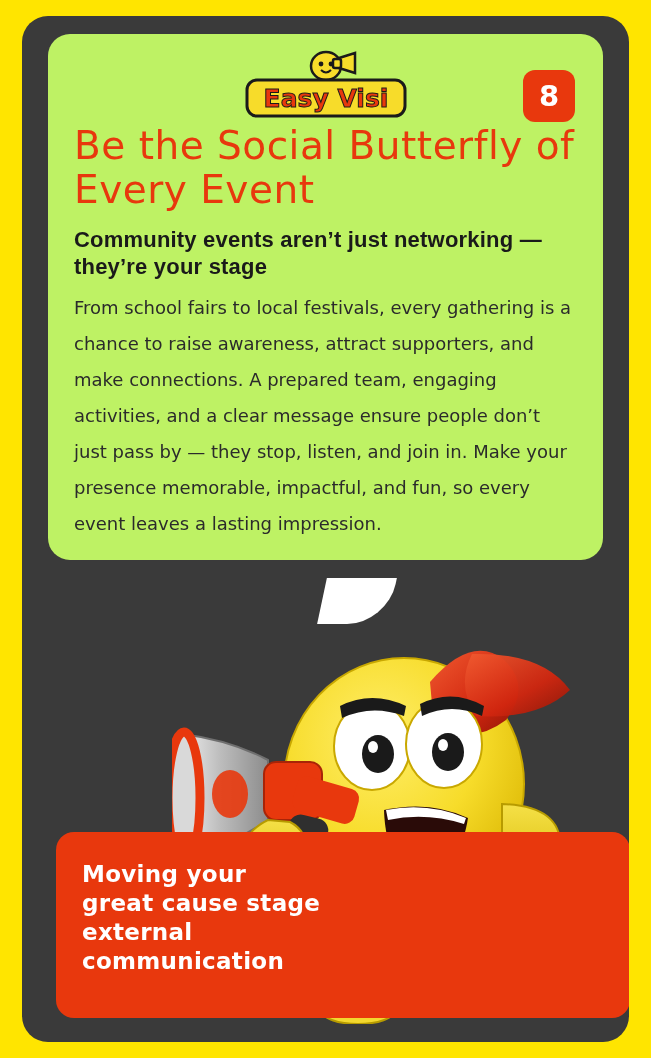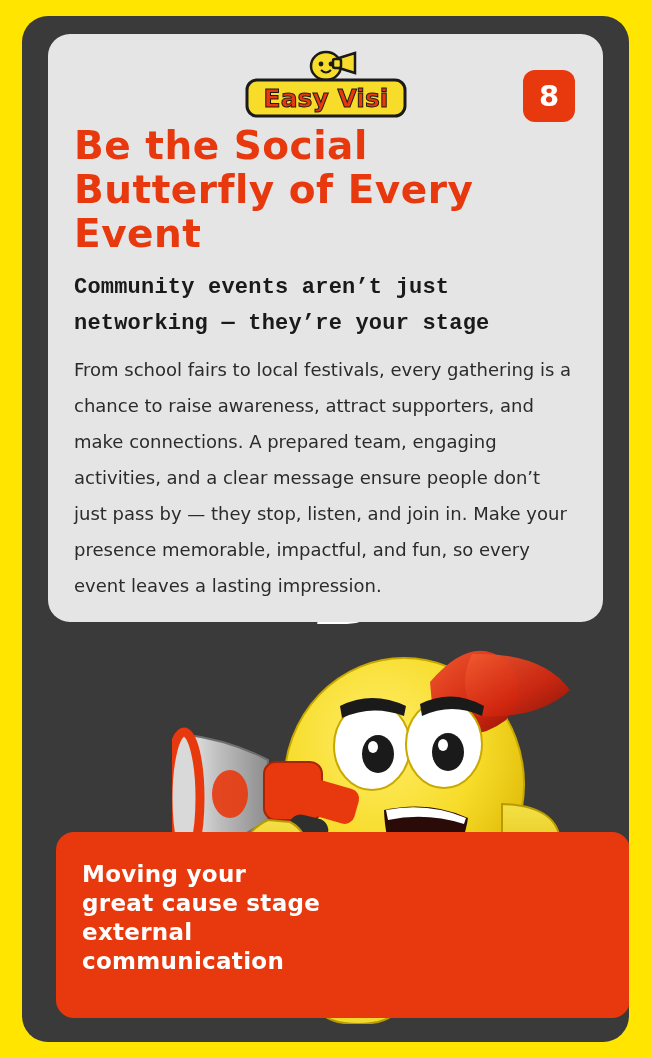--- a/index.html
+++ b/index.html
@@ -34,21 +34,21 @@
     box-sizing: border-box;
     overflow: hidden;
   }
 
   
   .bubble {
     position: absolute;
     left: 26px;
     top: 18px;
     width: 555px;
-    background: #e5e5e5;
+    background: #bef264;
     border-radius: 22px;
     box-sizing: border-box;
     padding: 14px 26px 18px 26px;
   }
   .bubble-tail {
     position: absolute;
     left: 300px;
     top: 562px;
     width: 70px;
     height: 46px;
@@ -83,33 +83,33 @@
     font-weight: bold;
     font-size: 29px;
     line-height: 52px;
     text-align: center;
   }
 
   h1.title {
     margin: 2px 0 0 0;
     color: #E8380D;
     font-family: "DejaVu Sans", sans-serif;
-    font-weight: bold;
+    font-weight: normal;
     font-size: 39px;
     line-height: 44px;
     letter-spacing: 0.5px;
   }
 
   h2.subtitle {
     margin: 14px 0 0 0;
     color: #1a1a1a;
-    font-family: Liberation Mono, monospace;
+    font-family: Liberation Sans, sans-serif;
     font-weight: bold;
     font-size: 22px;
-    line-height: 36px;
+    line-height: 27px;
     letter-spacing: 0.2px;
   }
 
   p.body-text {
     margin: 10px 0 0 0;
     color: #2b2b2b;
     font-family: "DejaVu Sans", sans-serif;
     font-size: 18px;
     line-height: 36px;
   }

